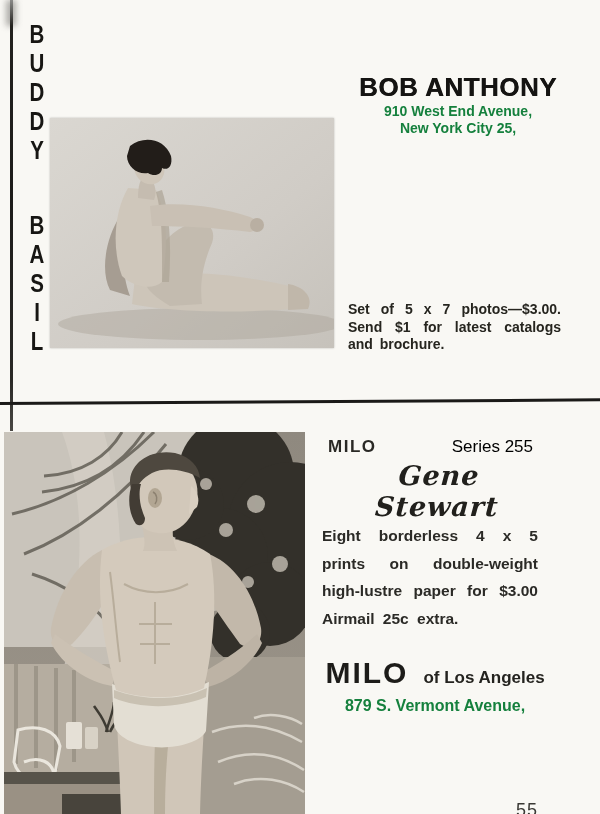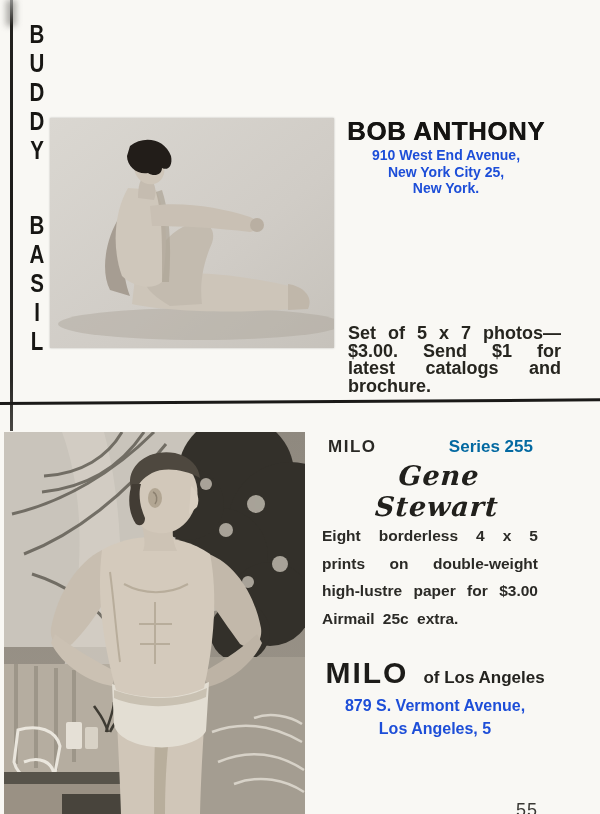--- a/index.html
+++ b/index.html
@@ -33,46 +33,46 @@
     transform:scaleX(.82);letter-spacing:0;
   }
   .word-gap{display:block;height:46px;}
   
   .photo{position:absolute;box-shadow:0 0 2px rgba(0,0,0,.25);}
   .photo svg{display:block;}
   .photo-top{left:50px;top:118px;width:284px;height:230px;}
   .photo-bottom{left:4px;top:432px;width:301px;height:382px;box-shadow:none;}
   
   .top-ad-head{
-    position:absolute;left:332px;top:72px;width:228px;text-align:center;margin-top:44px;
+    position:absolute;left:344px;top:72px;width:228px;text-align:center;
   }
   .studio-title{
     font-size:26px;font-weight:800;letter-spacing:.5px;color:#151412;
     text-shadow:.4px 0 0 #151412;
     white-space:nowrap;
   }
-  .addr-line{font-size:14px;font-weight:700;line-height:16.5px;color:#1d4ed8;}
+  .addr-line{font-size:14px;font-weight:700;line-height:16.5px;color:#15803d;}
   .top-ad-head .addr-line:first-of-type{margin-top:4px;}
   .offer-1{
     position:absolute;left:348px;top:301px;width:213px;
-    font-size:18px;font-weight:700;line-height:17.5px;
-    text-align:justify;word-spacing:3px;color:#26251f;margin-top:24px;
+    font-size:14px;font-weight:700;line-height:17.5px;
+    text-align:justify;word-spacing:3px;color:#26251f;
   }
   
   .divider{
     position:absolute;left:0;top:402px;width:600px;height:2.6px;
     background:#1b1a18;transform:rotate(-.35deg);transform-origin:left center;
   }
   
   .milo-row{
     position:absolute;left:328px;top:437px;width:205px;
     display:flex;justify-content:space-between;align-items:baseline;
   }
   .milo-small{font-size:17px;font-weight:800;letter-spacing:1.5px;color:#2a2925;}
-  .series{font-size:17px;font-weight:700;color:#0369a1;text-align:center;}
+  .series{font-size:17px;font-weight:400;color:#000000;text-align:center;}
   .model-script{
     position:absolute;left:338px;top:460px;width:200px;text-align:center;
     font-family:"DejaVu Serif", serif;
     font-style:italic;font-weight:800;font-size:27px;letter-spacing:1px;
     color:#21201c;transform:skewX(-4deg);
   }
   .offer-2{
     position:absolute;left:322px;top:522px;width:216px;
     font-size:15.5px;font-weight:700;line-height:27.5px;
     text-align:justify;word-spacing:4px;color:#2b2a26;
@@ -140,21 +140,20 @@
       <path d="M86,38 C96,30 110,34 114,46 C116,56 112,64 104,66 C94,68 84,60 84,48 Z" fill="#cfc6b9"></path>
 
       <path d="M80,28 C94,17 115,21 121,38 C123,48 118,53 112,50 C112,57 104,59 98,55 C88,57 77,49 77,38 Z" fill="#221d19"></path>
     </svg>
   </div>
 
   <div class="top-ad-head">
     <div class="studio-title">BOB ANTHONY</div>
     <div class="addr-line">910 West End Avenue,</div>
     <div class="addr-line">New York City 25,</div>
-    <div class="addr-line">New York.</div>
   </div>
   <div class="offer-1">Set of 5 x 7 photos—$3.00. Send $1 for latest catalogs and brochure.</div>
 
   <div class="divider"></div>
 
   <div class="photo photo-bottom">
     <svg width="301" height="382" viewBox="0 0 301 382">
       <defs>
         <linearGradient id="bbg" x1="0" y1="0" x2="0" y2="1">
           <stop offset="0" stop-color="#8f897f"></stop>
@@ -266,18 +265,17 @@
   </div>
   <div class="model-script">Gene Stewart</div>
   <div class="offer-2">Eight borderless 4 x 5 prints on double-weight high-lustre paper for $3.00 Airmail 25c extra.</div>
 
   <div class="milo-addr">
     <div class="milo-addr-line1">
       <span class="milo-big">MILO</span>
       <span class="milo-suffix">of Los Angeles</span>
     </div>
     <div class="addr-line">879 S. Vermont Avenue,</div>
-    <div class="addr-line">Los Angeles, 5</div>
   </div>
 
   <div class="page-num">55</div>
 
 </div>
 
 </body></html>

